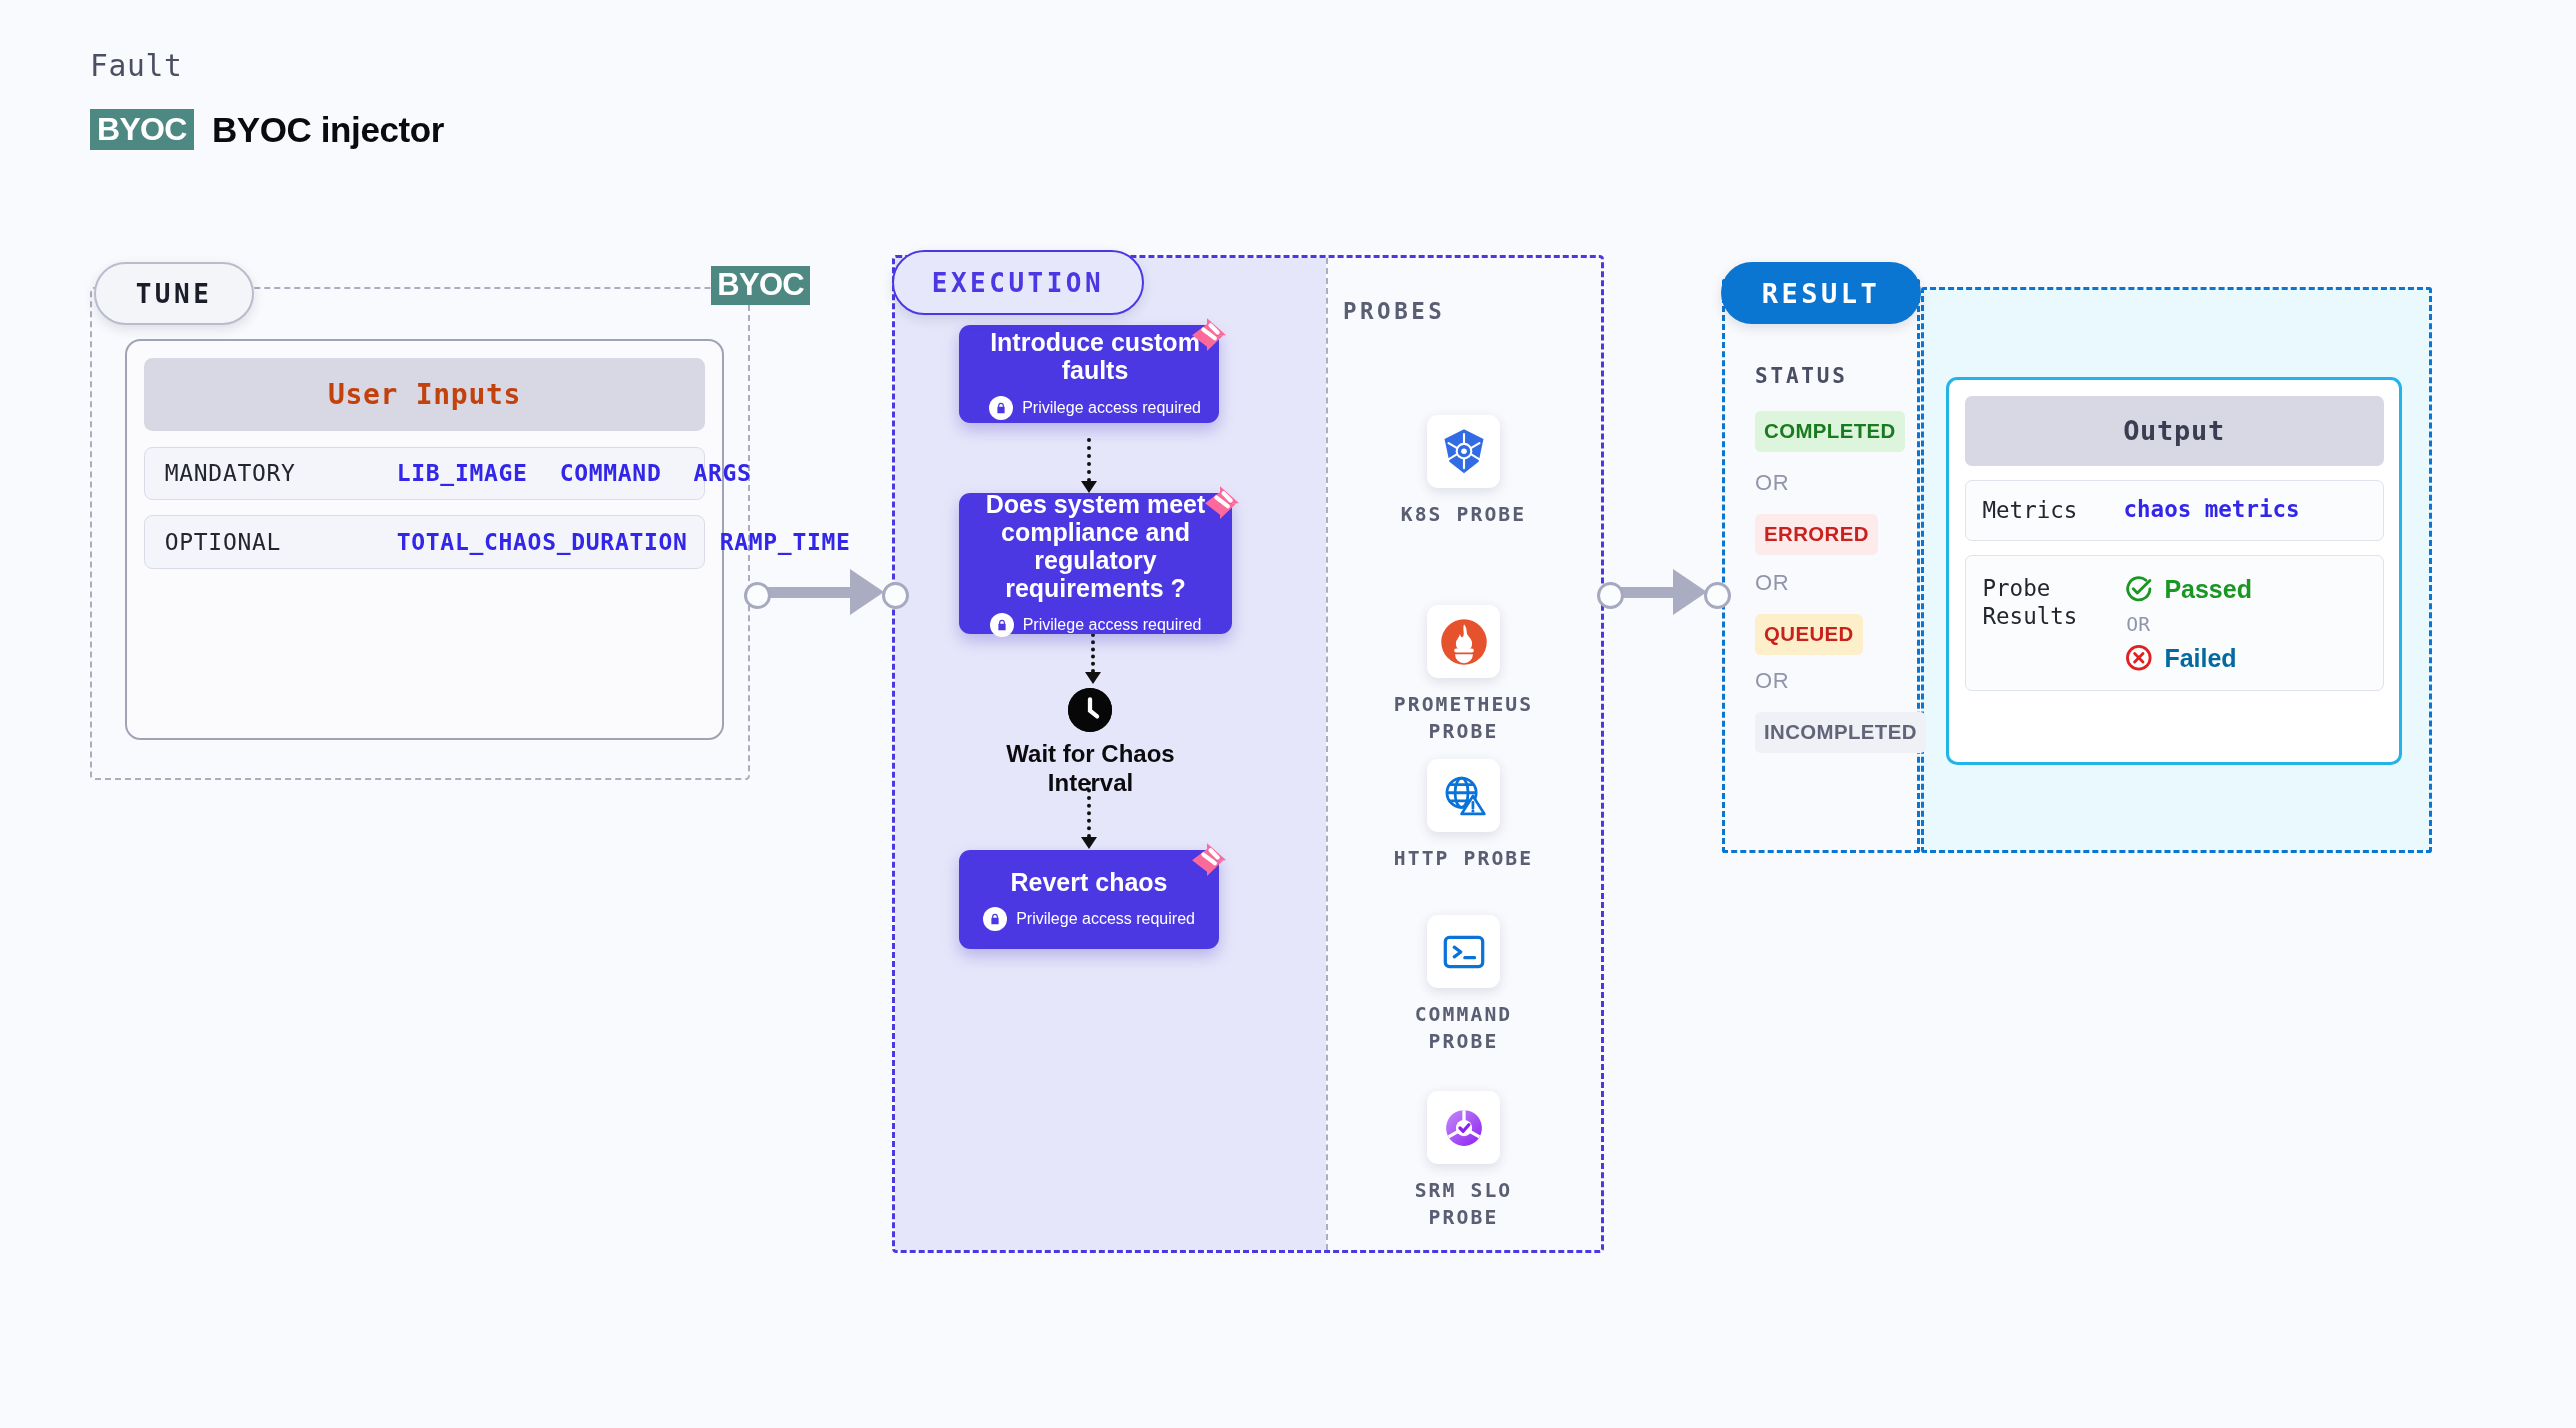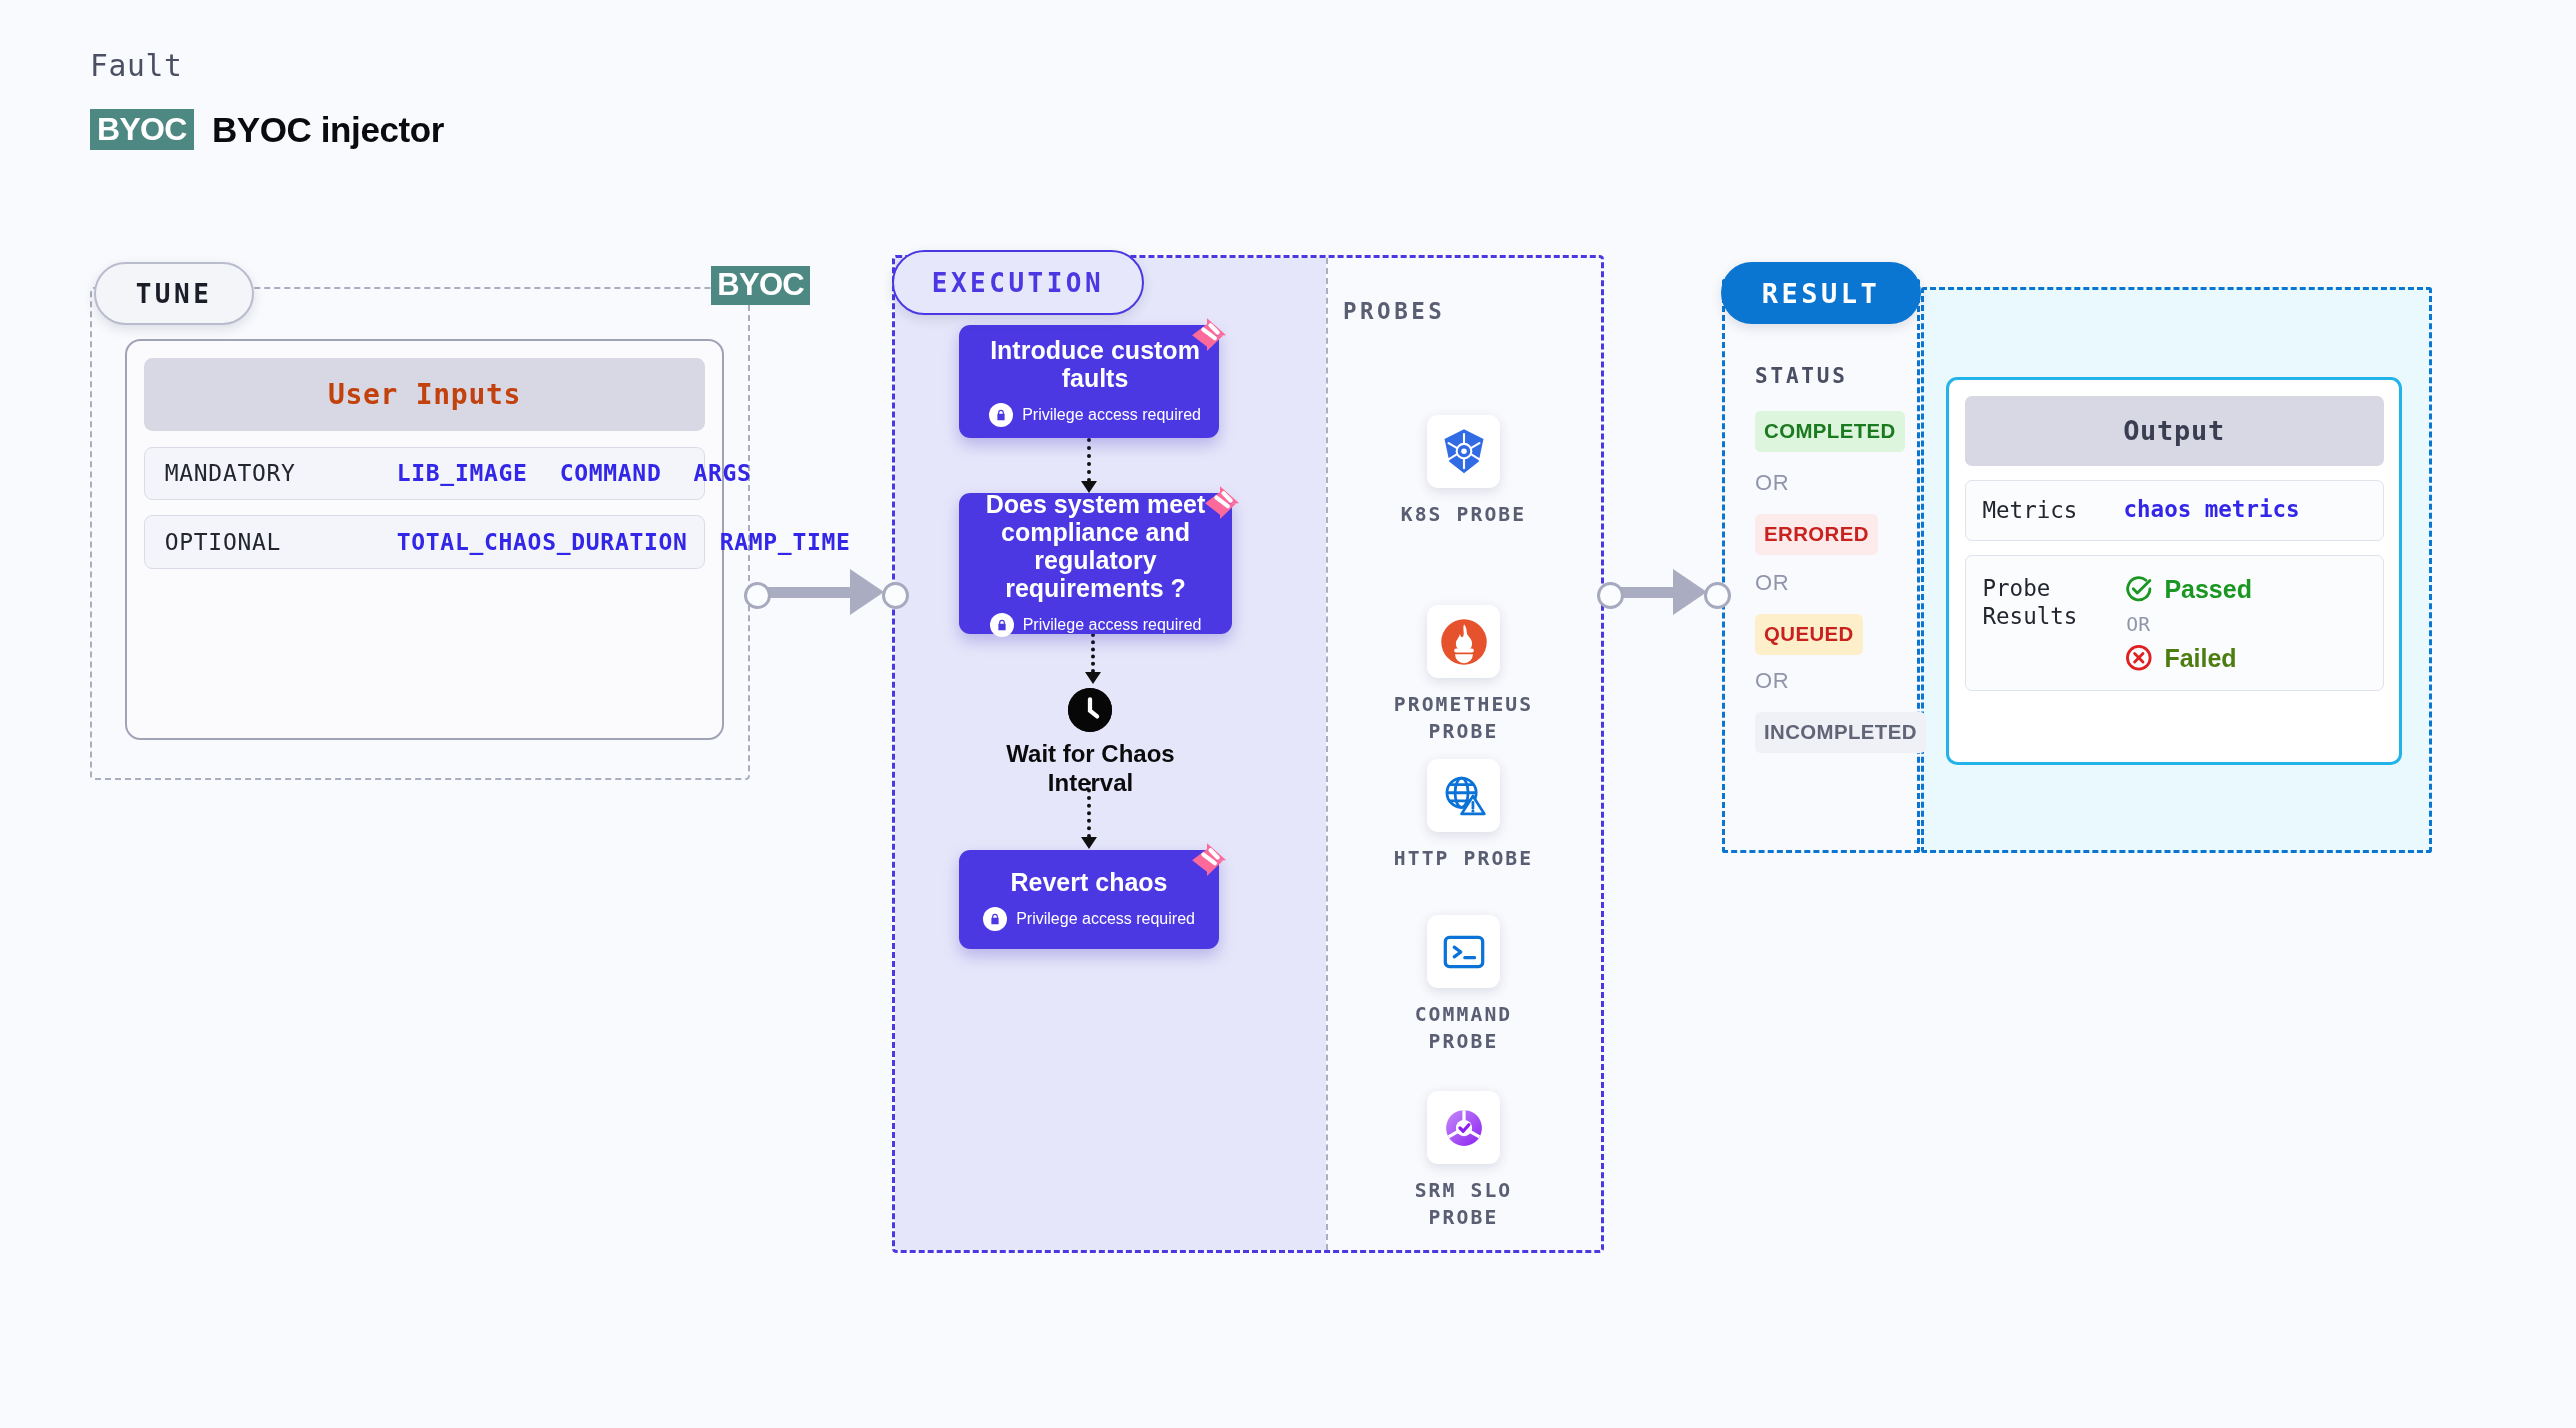--- a/index.html
+++ b/index.html
@@ -117,21 +117,21 @@
   .flow-title { font-size: 25px; font-weight: 700; line-height: 1.12; padding: 0 18.3px; }
   .priv-row { display: flex; align-items: center; gap: 9.1px; margin-top: 11.3px; }
   .lock-badge {
     width: 24px; height: 24px; border-radius: 50%; background: #ffffff;
     display: flex; align-items: center; justify-content: center; flex: none;
   }
   .priv-text { font-size: 16px; font-weight: 400; color: #ffffff; }
 
   .chaos-badge { position: absolute; right: -9.9px; top: -11.3px; width: 44px; height: 44px; }
 
-  #node-introduce { left: 959px; top: 325px; width: 260px; height: 113px; padding-left: 12px; }
+  #node-introduce { left: 959px; top: 325px; width: 260px; height: 98px; padding-left: 12px; }
   #node-compliance { left: 959px; top: 493px; width: 273px; height: 141px; }
   #node-revert { left: 959px; top: 850px; width: 260px; height: 99px; }
 
   .dotted-arrow { z-index: 10; }
   #arrow-1 { left: 1087px; top: 438px; width: 4.2px; height: 55px; }
   #arrow-2 { left: 1091px; top: 633px; width: 4.2px; height: 51px; }
   #arrow-3 { left: 1087px; top: 781px; width: 4.2px; height: 68px; }
   .dotted-line {
     position:absolute; left: 0; top: 0; width: 0; height: calc(100% - 11.3px);
     border-left: 4.2px dotted #101010;
@@ -244,21 +244,21 @@
     font-size: 22.5px; color: #23252f; width: 141px; flex: none; line-height: 1.25;
   }
   .out-value-metrics {
     font-family: "DejaVu Sans Mono", monospace;
     font-size: 22.5px; color: #3226e8; font-weight: 600;
   }
   .out-results { display: flex; flex-direction: column; gap: 7px; }
   .res-row { display: flex; align-items: center; gap: 11.3px; }
   .res-text { font-size: 25px; font-weight: 700; }
   .res-pass { color: #1a9622; }
-  .res-fail { color: #4d7c0f; }
+  .res-fail { color: #0369a1; }
   .res-or { font-family: "DejaVu Sans Mono", monospace; font-size: 19.7px; color: #9195ab; margin-left: 2.8px; }
 </style>
 </head>
 <body>
 
 <div id="stage">
 
   <div class="abs" id="fault-label">Fault</div>
   <div class="abs" id="title-row">
     <span id="byoc-chip-title">BYOC</span>

